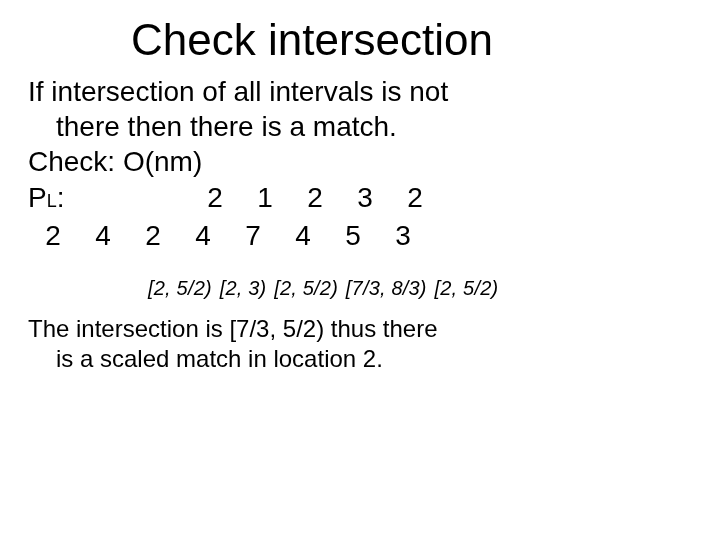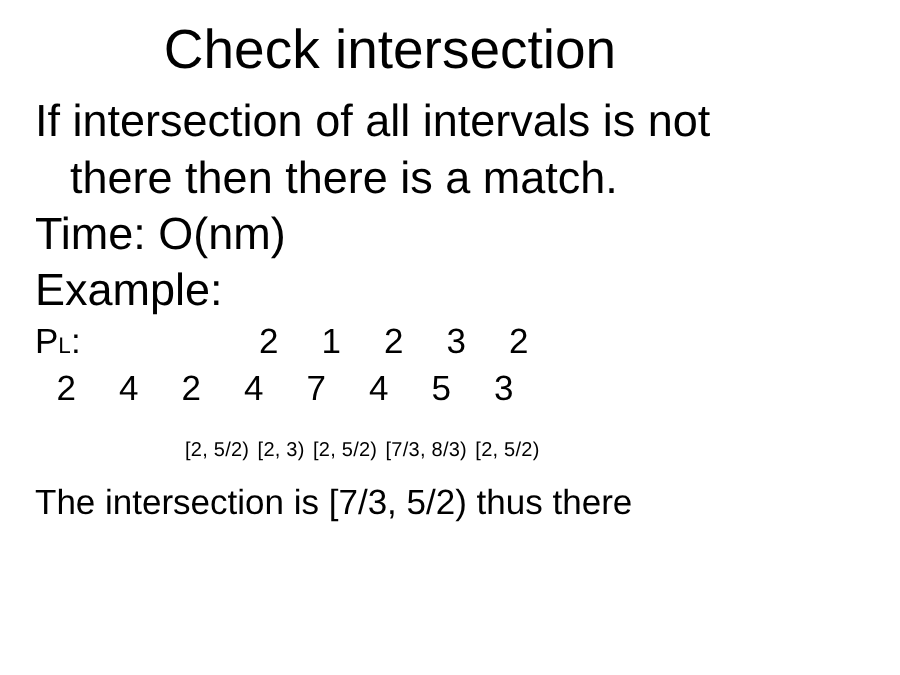--- a/index.html
+++ b/index.html
@@ -19,21 +19,21 @@
     padding: 10px 28px 0 28px;
   }
   .title {
     text-align: center;
     font-size: 44px;
     line-height: 1.1;
     margin: 6px 0 10px 0;
     font-weight: 400;
   }
   .body-line {
-    font-size: 36px;
+    font-size: 28px;
     line-height: 1.25;
     margin: 0;
   }
   .indent {
     padding-left: 28px;
   }
   .row {
     display: flex;
     align-items: flex-start;
     font-size: 28px;
@@ -50,45 +50,45 @@
   .cell {
     width: 50px;
     text-align: center;
     flex: none;
   }
   .spacer {
     width: 50px;
     flex: none;
   }
   .intervals {
-    font-size: 16px;
+    font-size: 20px;
     margin: 22px 0 14px 120px;
     letter-spacing: 0.2px;
     white-space: nowrap;
+    font-style: italic;
   }
   .intervals span {
     margin-right: 2px;
   }
   .conclusion {
-    font-size: 28px;
+    font-size: 24px;
     line-height: 1.25;
     margin: 0;
   }
 </style>
 </head>
 <body>
 
 <div class="slide">
 
   <h1 class="title">Check intersection</h1>
 
   <p class="body-line">If intersection of all intervals is not</p>
   <p class="body-line indent">there then there is a match.</p>
-  <p class="body-line">Time: O(nm)</p>
-  <p class="body-line">Example:</p>
+  <p class="body-line">Check: O(nm)</p>
 
   <div class="row">
     <div class="row-label">
       <span>P</span><span class="sub">L</span><span>:</span>
     </div>
     <div class="spacer"></div>
     <div class="cell">2</div>
     <div class="cell">1</div>
     <div class="cell">2</div>
     <div class="cell">3</div>
@@ -108,14 +108,15 @@
 
   <div class="intervals">
     <span>[2, 5/2)</span>
     <span>[2, 3)</span>
     <span>[2, 5/2)</span>
     <span>[7/3, 8/3)</span>
     <span>[2, 5/2)</span>
   </div>
 
   <p class="conclusion">The intersection is [7/3, 5/2) thus there</p>
+  <p class="conclusion indent">is a scaled match in location 2.</p>
 
 </div>
 
 </body></html>

